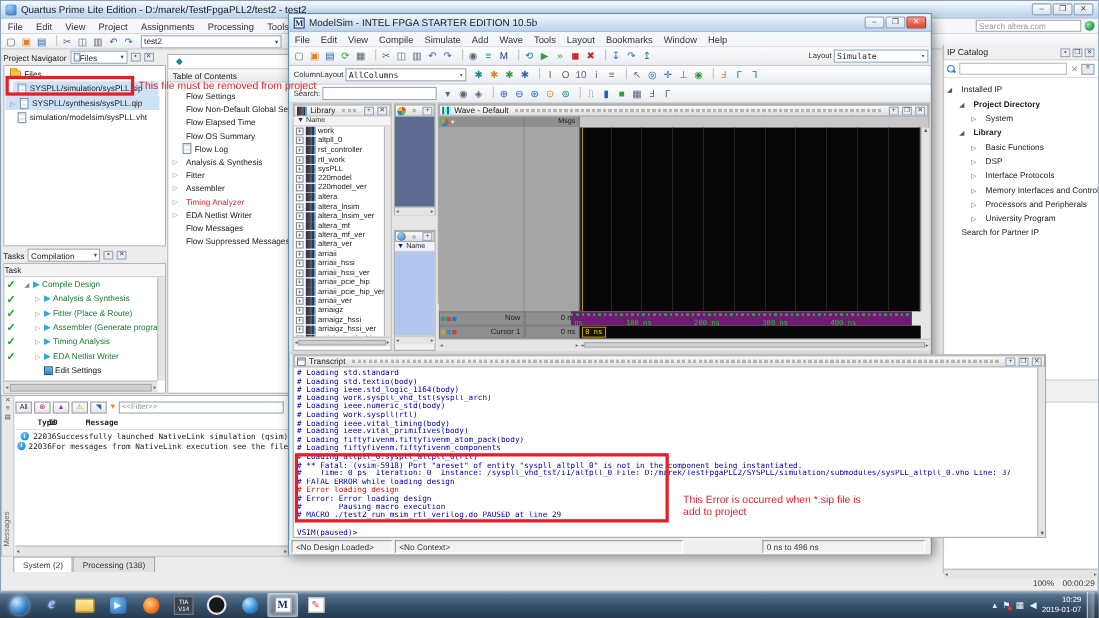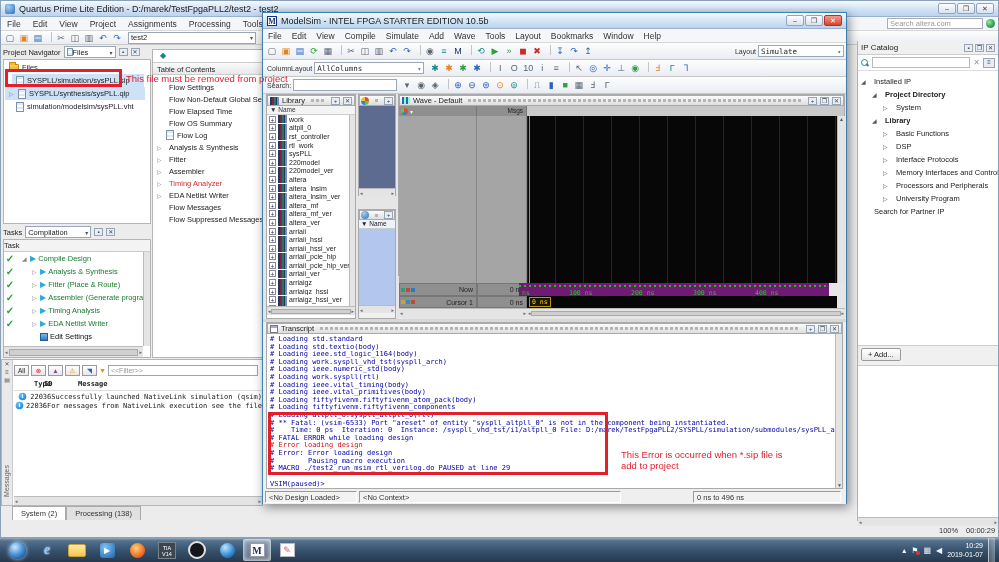--- a/index.html
+++ b/index.html
@@ -857,21 +857,21 @@
         <div class="hscroll abs" style="left:128px;top:213px;width:318px;height:9px">
             <span>◂</span>
             <span style="flex:1;height:5px;background:#cfcfcf;border:1px solid #aaa"></span>
             <span>▸</span>
           </div>
       </div>
     </div>
 
     <div class="abs" style="left:0;top:306px;width:583px;height:3px;background:#d8d8d8"></div>
 
-    <div class="abs" style="left:3px;top:309px;width:577px;height:167px;border:1px solid #aaa;background:#fff">
+    <div class="abs" style="left:3px;top:309px;width:685px;height:167px;border:1px solid #aaa;background:#fff">
       <div class="panelhdr" style="height:11px">
         <span style="width:8px;height:8px;background:#fff;border:1px solid #778;box-shadow:inset 0 2px 0 #aac"></span>
         <span>Transcript</span>
         <span class="dash"></span>
         <span class="pbtn">+</span>
         <span class="pbtn">❐</span>
         <span class="pbtn">✕</span>
       </div>
       <div style="padding:2px 0 0 3px">
 
@@ -879,21 +879,21 @@
           <div class="tline b"># Loading std.textio(body)</div>
           <div class="tline b"># Loading ieee.std_logic_1164(body)</div>
           <div class="tline b"># Loading work.syspll_vhd_tst(syspll_arch)</div>
           <div class="tline b"># Loading ieee.numeric_std(body)</div>
           <div class="tline b"># Loading work.syspll(rtl)</div>
           <div class="tline b"># Loading ieee.vital_timing(body)</div>
           <div class="tline b"># Loading ieee.vital_primitives(body)</div>
           <div class="tline b"># Loading fiftyfivenm.fiftyfivenm_atom_pack(body)</div>
           <div class="tline b"># Loading fiftyfivenm.fiftyfivenm_components</div>
           <div class="tline b"># Loading altpll_0.syspll_altpll_0(rtl)</div>
-          <div class="tline b"># ** Fatal: (vsim-6533) Port "areset" of entity "syspll_altpll_0" is not in the component being instantiated.</div>
+          <div class="tline b"># ** Fatal: (vsim-5918) Port "areset" of entity "syspll_altpll_0" is not in the component being instantiated.</div>
           <div class="tline b">#    Time: 0 ps  Iteration: 0  Instance: /syspll_vhd_tst/i1/altpll_0 File: D:/marek/TestFpgaPLL2/SYSPLL/simulation/submodules/sysPLL_altpll_0.vho Line: 37</div>
           <div class="tline b"># FATAL ERROR while loading design</div>
           <div class="tline r"># Error loading design</div>
           <div class="tline b"># Error: Error loading design</div>
           <div class="tline b">#        Pausing macro execution</div>
           <div class="tline b"># MACRO ./test2_run_msim_rtl_verilog.do PAUSED at line 29</div>
         </div>
       <div class="tline b" style="margin:8px 0 0 3px">VSIM(paused)&gt;</div>
       <div class="vscroll abs" style="right:0;top:11px;width:7px;height:154px">
           <div style="position:absolute;bottom:0;font-size:5px;color:#556;left:1px">▼</div>

